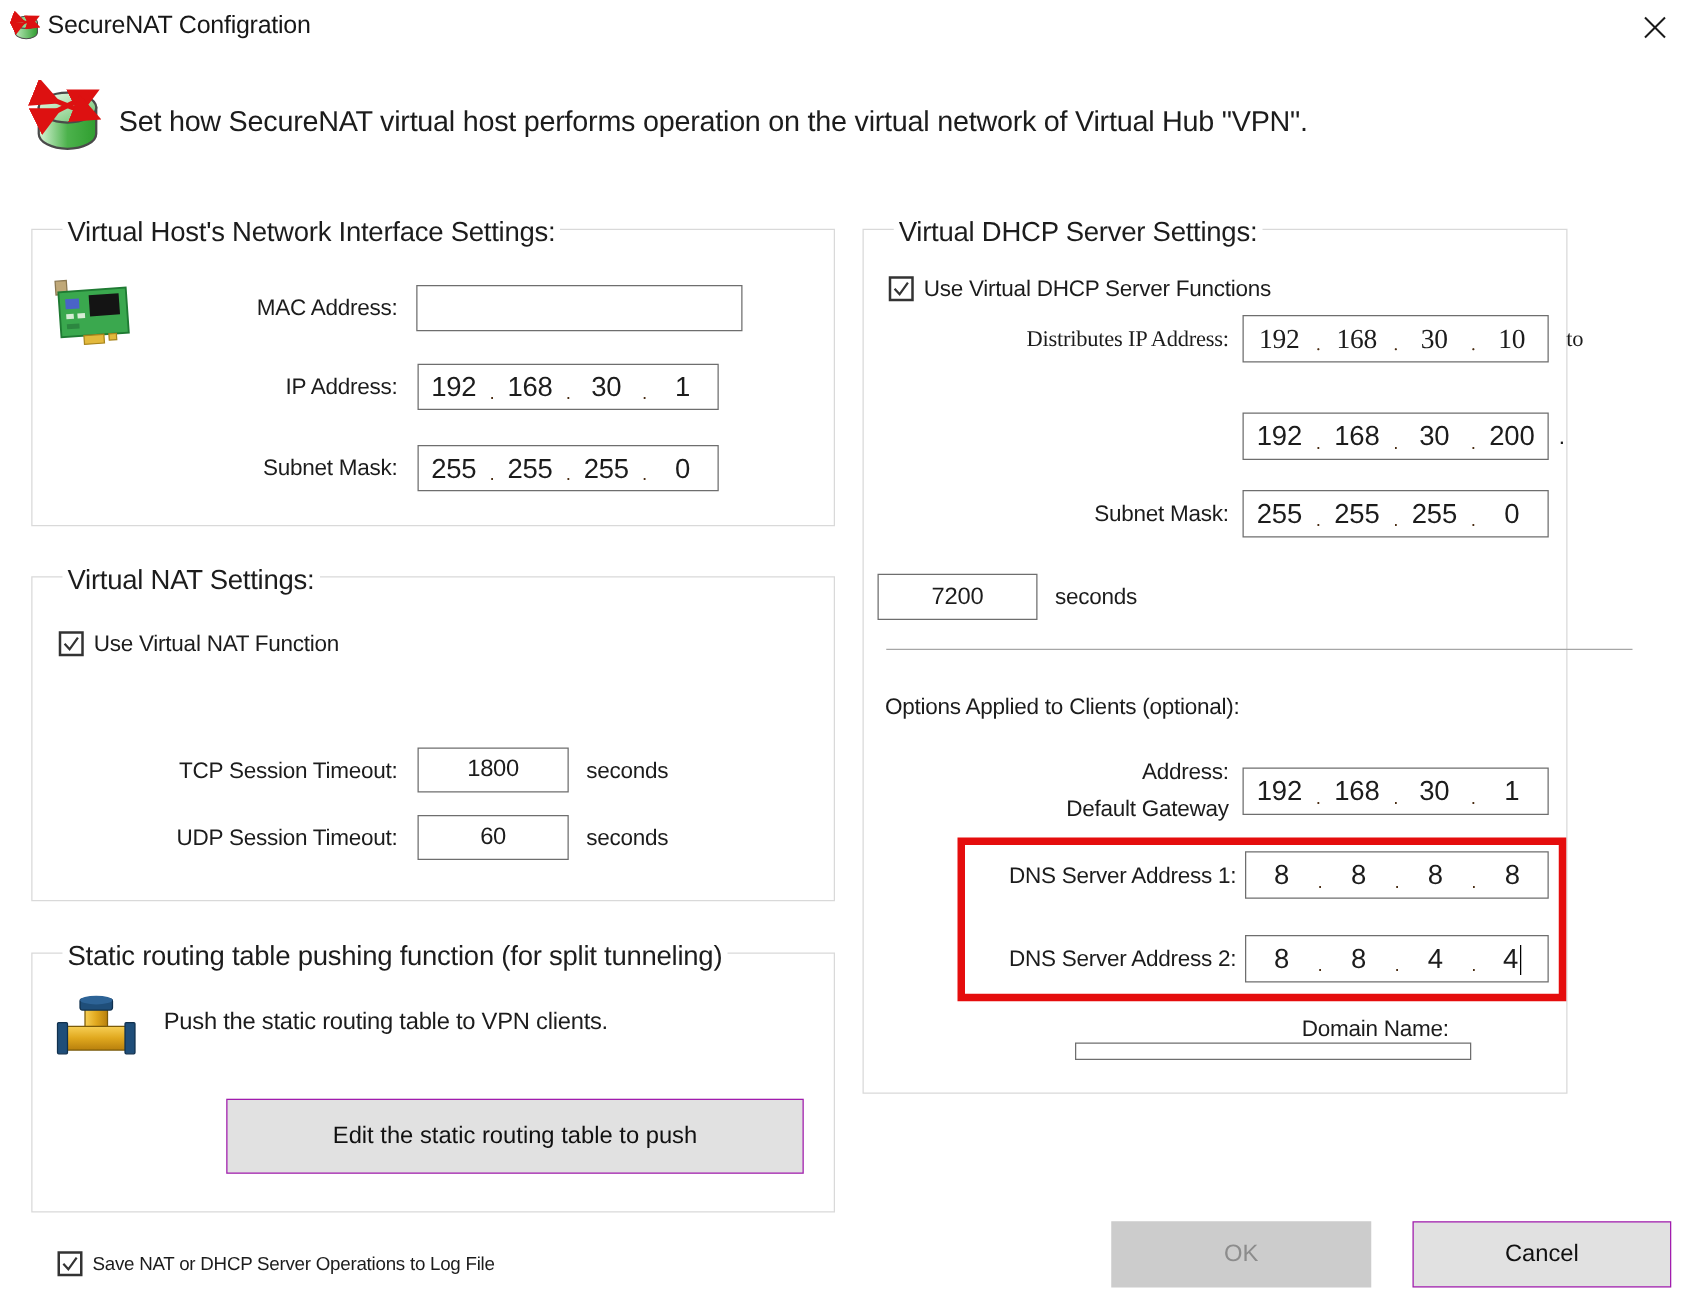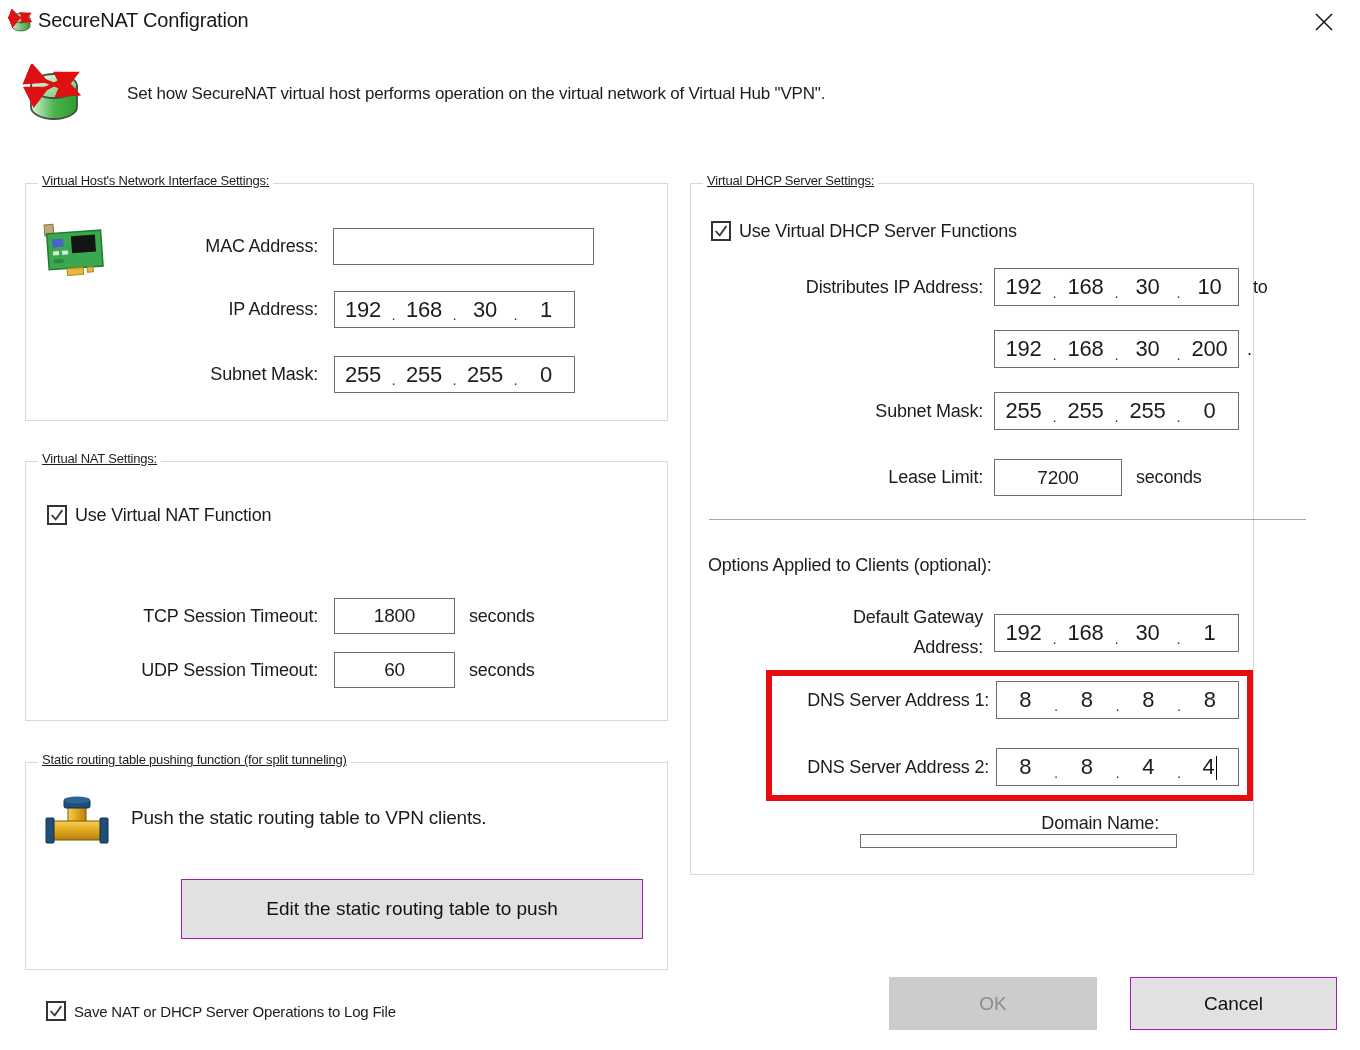--- a/index.html
+++ b/index.html
@@ -7,26 +7,26 @@
   body {
     width:1360px; height:1050px; position:relative; overflow:hidden;
     font-family:"Liberation Sans", sans-serif; color:#1c1c1c;
     letter-spacing:-0.2px;
   }
   .abs { position:absolute; }
   
   .title-text { font-size:20px; color:#171717; }
   .close-btn { width:44px; height:40px; display:flex; align-items:center; justify-content:center; cursor:pointer; }
   
-  .header-text { font-size:17px;margin-left:32px; }
+  .header-text { font-size:23px; }
   
   .group { position:absolute; border:1px solid #d9d9d9; }
   .group-label {
-    position:absolute; top:-11px; left:12px; background:#fff; padding:0 4px;
-    font-size:13px; white-space:nowrap;text-decoration:underline;
+    position:absolute; top:-11px; left:24px; background:#fff; padding:0 4px;
+    font-size:22px; white-space:nowrap;
   }
   
   .row { position:absolute; display:flex; align-items:center; }
   .lbl { font-size:18px; color:#1c1c1c; }
   .lbl-right { width:292px; text-align:right; flex:none; }
   .suffix { font-size:18px; margin-left:14px; }
   
   .txtbox { border:1px solid #6e6e6e; background:#fff; height:100%; }
   .numbox {
     border:1px solid #6e6e6e; background:#fff; font-size:19px;
@@ -235,21 +235,21 @@
 
   <div class="cbrow" style="left:20px; top:36px; height:22px;">
     <div class="cb">
       <svg width="16" height="16" viewBox="0 0 18 18">
         <polyline points="3,9 7.5,14 15,3.5" fill="none" stroke="#333" stroke-width="2"></polyline>
       </svg>
     </div>
     <div class="cb-label">Use Virtual DHCP Server Functions</div>
   </div>
 
-  <div class="row" style="left:0; top:84px; height:38px; width:644px;">
+  <div class="row" style="left:0; top:68px; height:38px; width:644px;font-family:Liberation Serif, serif;">
     <div class="lbl lbl-right">Distributes IP Address:</div>
     <div class="ipbox" style="width:245px; margin-left:11px;">
       <span class="oct">192</span>
         <span class="dot">.</span>
       <span class="oct">168</span>
         <span class="dot">.</span>
       <span class="oct">30</span>
         <span class="dot">.</span>
       <span class="oct">10</span>
     </div>
@@ -277,33 +277,32 @@
         <span class="dot">.</span>
       <span class="oct">255</span>
         <span class="dot">.</span>
       <span class="oct">255</span>
         <span class="dot">.</span>
       <span class="oct">0</span>
     </div>
   </div>
 
   <div class="row" style="left:0; top:275px; height:37px; width:644px;">
-    <div class="lbl lbl-right">Lease Limit:</div>
     <div class="numbox" style="width:128px; margin-left:11px;">7200</div>
     <div class="suffix">seconds</div>
   </div>
 
   <div class="separator" style="left:18px; top:335px; width:597px;"></div>
 
   <div class="section-title" style="left:17px; top:371px;">Options Applied to Clients (optional):</div>
 
   <div class="row" style="left:0; top:430px; height:38px; width:644px;">
     <div class="gw-label">
+      <div>Address:</div>
       <div>Default Gateway</div>
-      <div>Address:</div>
     </div>
     <div class="ipbox" style="width:245px; margin-left:11px;">
       <span class="oct">192</span>
         <span class="dot">.</span>
       <span class="oct">168</span>
         <span class="dot">.</span>
       <span class="oct">30</span>
         <span class="dot">.</span>
       <span class="oct">1</span>
     </div>

